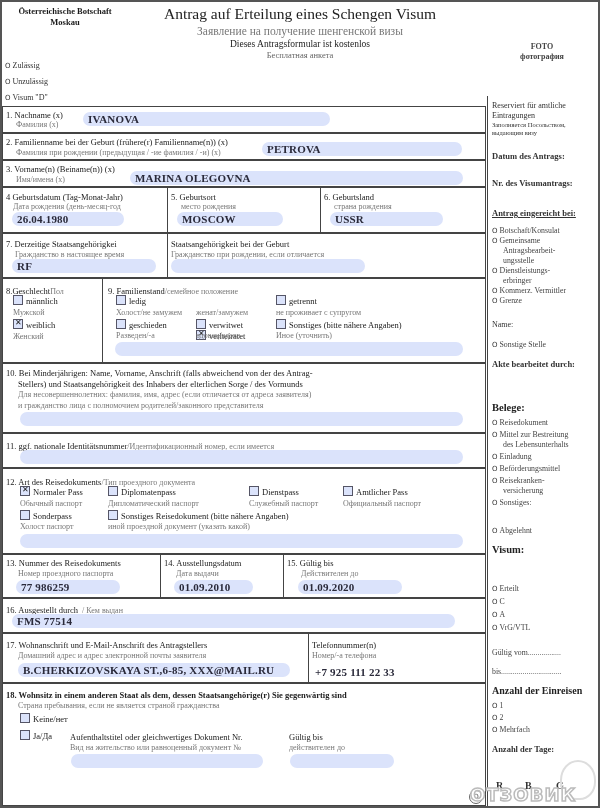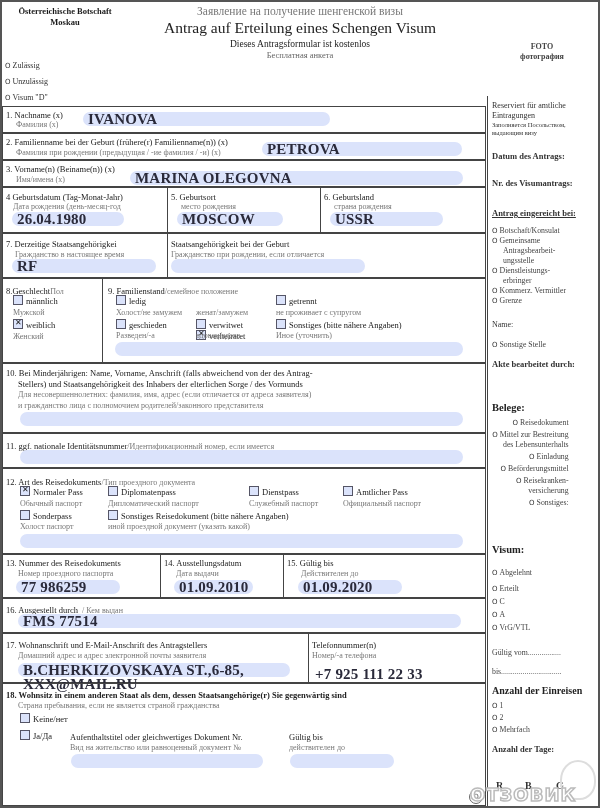--- a/index.html
+++ b/index.html
@@ -2,21 +2,21 @@
 <html><head>
 <meta charset="utf-8">
 <style>
   * { box-sizing: border-box; margin: 0; padding: 0; }
   html, body { width: 600px; height: 808px; background: #fff; overflow: hidden; }
   body { font-family: "Liberation Serif", "DejaVu Serif", serif; color: #1a1a1a; position: relative; }
   .frame { position: absolute; left: 0; top: 0; width: 600px; height: 808px; border: 2px solid #555; }
   .abs { position: absolute; }
   .de { font-size: 8.5px; color: #222; line-height: 10px; }
   .ru { font-size: 8px; color: #777; line-height: 10px; }
-  .val { font-size: 15px; font-weight: bold; color: #2a2a3a; letter-spacing: 0.2px; border-radius: 7px; }
+  .val { font-size: 11px; font-weight: bold; color: #2a2a3a; letter-spacing: 0.2px; border-radius: 7px; }
   .fld { position: absolute; background: #dbe3fb; height: 14px; padding-left: 5px; line-height: 14px; }
   .box { position: absolute; border: 1px solid #444; }
   .cb { display: inline-block; width: 10px; height: 10px; border: 1px solid #556; background: #dbe3fb; vertical-align: -1px; margin-right: 3px; position: relative; }
   .cb.checked::after { content: "\2715"; position: absolute; left: 1px; top: -2px; font-size: 8px; color: #222; font-family: "DejaVu Sans", sans-serif; }
   .radio-o { font-family: "DejaVu Sans", sans-serif; font-size: 7px; color: #333; margin-right: 2px; }
   .side { position: absolute; left: 492px; font-size: 8px; color: #333; line-height: 10px; }
   .side.b { font-weight: bold; font-size: 8.5px; }
   .side.h { font-weight: bold; font-size: 10.5px; color: #222; }
   .rline { font-size: 7.8px; color: #444; line-height: 10px; }
   .indent { padding-left: 11px; }
@@ -24,22 +24,22 @@
 </head>
 <body>
 
 <div class="frame"></div>
 
 <div class="abs" style="left:10px;top:6px;width:110px;text-align:center;font-size:8.5px;font-weight:bold;line-height:11px;">
   <div>Österreichische Botschaft</div>
   <div>Moskau</div>
 </div>
 <div class="abs" style="left:120px;top:4px;width:360px;text-align:center;">
+  <div style="font-size:15.5px;color:#222;line-height:20px;">Antrag auf Erteilung eines Schengen Visum</div>
   <div style="font-size:11.5px;color:#777;line-height:14px;">Заявление на получение шенгенской визы</div>
-  <div style="font-size:15.5px;color:#222;line-height:20px;">Antrag auf Erteilung eines Schengen Visum</div>
   <div style="font-size:9.5px;color:#222;line-height:12px;">Dieses Antragsformular ist kostenlos</div>
   <div style="font-size:8.5px;color:#666;line-height:11px;">Бесплатная анкета</div>
 </div>
 <div class="abs" style="left:512px;top:42px;width:60px;text-align:center;font-size:8px;font-weight:bold;line-height:10px;color:#444;">
   <div>FOTO</div>
   <div>фотография</div>
 </div>
 <div class="abs" style="left:5px;top:58px;font-size:8px;color:#333;line-height:15px;">
   <div><span class="radio-o">O</span><span>Zulässig</span></div>
   <div><span class="radio-o">O</span><span>Unzulässig</span></div>
@@ -151,21 +151,21 @@
 <div class="abs ru" style="left:176px;top:569px;">Дата выдачи</div>
 <div class="fld val" style="left:174px;top:580px;width:79px;">01.09.2010</div>
 <div class="abs de" style="left:287px;top:558px;">15. Gültig bis</div>
 <div class="abs ru" style="left:301px;top:569px;">Действителен до</div>
 <div class="fld val" style="left:298px;top:580px;width:104px;">01.09.2020</div>
 
 <div class="box" style="left:2px;top:598px;width:484px;height:35px;"></div>
 <div class="abs" style="left:6px;top:603px;line-height:10px;">
   <span class="de">16. Ausgestellt durch</span> <span class="ru">/ Кем выдан</span>
 </div>
-<div class="fld val" style="left:18px;top:614px;width:443px;">FMS 77514</div>
+<div class="fld val" style="left:12px;top:614px;width:443px;">FMS 77514</div>
 
 <div class="box" style="left:2px;top:633px;width:307px;height:50px;"></div>
 <div class="box" style="left:308px;top:633px;width:178px;height:50px;"></div>
 <div class="abs de" style="left:6px;top:640px;">17. Wohnanschrift und E-Mail-Anschrift des Antragstellers</div>
 <div class="abs ru" style="left:18px;top:651px;">Домашний адрес и адрес электронной почты заявителя</div>
 <div class="fld val" style="left:18px;top:663px;width:272px;">B.CHERKIZOVSKAYA ST.,6-85, XXX@MAIL.RU</div>
 <div class="abs de" style="left:312px;top:640px;">Telefonnummer(n)</div>
 <div class="abs ru" style="left:312px;top:651px;">Номер/-а телефона</div>
 <div class="abs val" style="left:315px;top:666px;">+7 925 111 22 33</div>
 
@@ -200,33 +200,33 @@
   <div class="rline"><span class="radio-o">O</span><span>Dienstleistungs-</span></div>
   <div class="rline indent">erbringer</div>
   <div class="rline"><span class="radio-o">O</span><span>Kommerz. Vermittler</span></div>
   <div class="rline"><span class="radio-o">O</span><span>Grenze</span></div>
 </div>
 <div class="side" style="top:320px;">Name:</div>
 <div class="side rline" style="top:340px;"><span class="radio-o">O</span><span>Sonstige Stelle</span></div>
 <div class="side b" style="top:359px;">Akte bearbeitet durch:</div>
 
 <div class="side h" style="top:403px;">Belege:</div>
-<div class="side" style="top:418px;text-align:right;">
+<div class="side" style="top:418px;">
   <div class="rline"><span class="radio-o">O</span><span>Reisedokument</span></div>
   <div class="rline" style="margin-top:2px;"><span class="radio-o">O</span><span>Mittel zur Bestreitung</span></div>
   <div class="rline indent">des Lebensunterhalts</div>
   <div class="rline" style="margin-top:2px;"><span class="radio-o">O</span><span>Einladung</span></div>
   <div class="rline" style="margin-top:2px;"><span class="radio-o">O</span><span>Beförderungsmittel</span></div>
   <div class="rline" style="margin-top:2px;"><span class="radio-o">O</span><span>Reisekranken-</span></div>
   <div class="rline indent">versicherung</div>
   <div class="rline" style="margin-top:2px;"><span class="radio-o">O</span><span>Sonstiges:</span></div>
 </div>
 
 <div class="side h" style="top:545px;">Visum:</div>
-<div class="side rline" style="top:568px;text-align:center;"><span class="radio-o">O</span><span>Abgelehnt</span></div>
+<div class="side rline" style="top:526px;text-align:center;"><span class="radio-o">O</span><span>Abgelehnt</span></div>
 <div class="side" style="top:584px;">
   <div class="rline" style="margin-bottom:3px;"><span class="radio-o">O</span><span>Erteilt</span></div>
   <div class="rline" style="margin-bottom:3px;"><span class="radio-o">O</span><span>C</span></div>
   <div class="rline" style="margin-bottom:3px;"><span class="radio-o">O</span><span>A</span></div>
   <div class="rline"><span class="radio-o">O</span><span>VrG/VTL</span></div>
 </div>
 <div class="side rline" style="top:648px;">Gültig vom.................</div>
 <div class="side rline" style="top:667px;">bis...............................</div>
 
 <div class="side h" style="top:686px;font-size:10px;">Anzahl der Einreisen</div>

